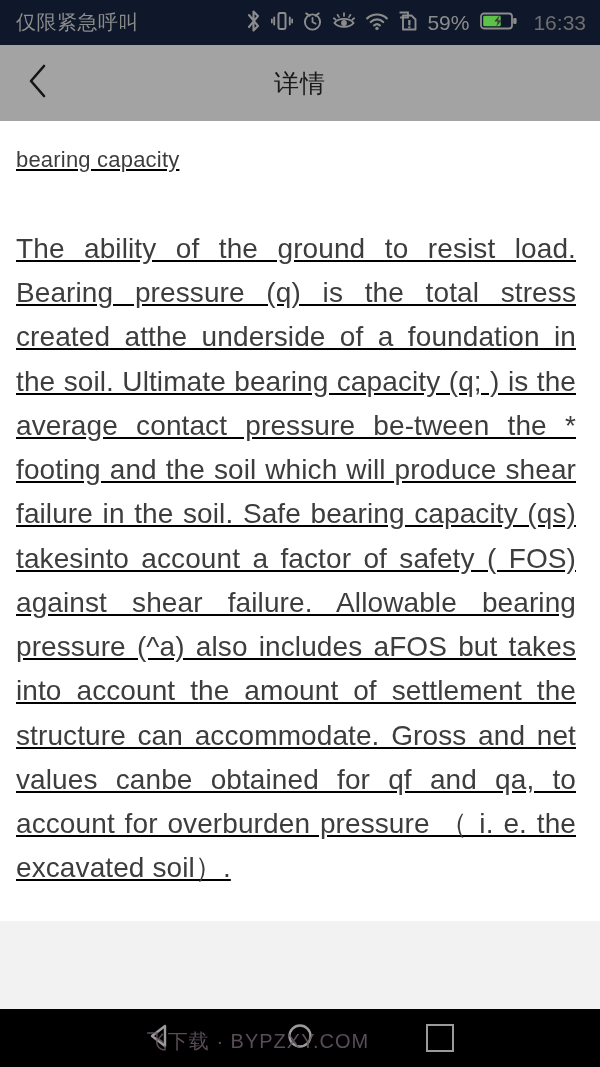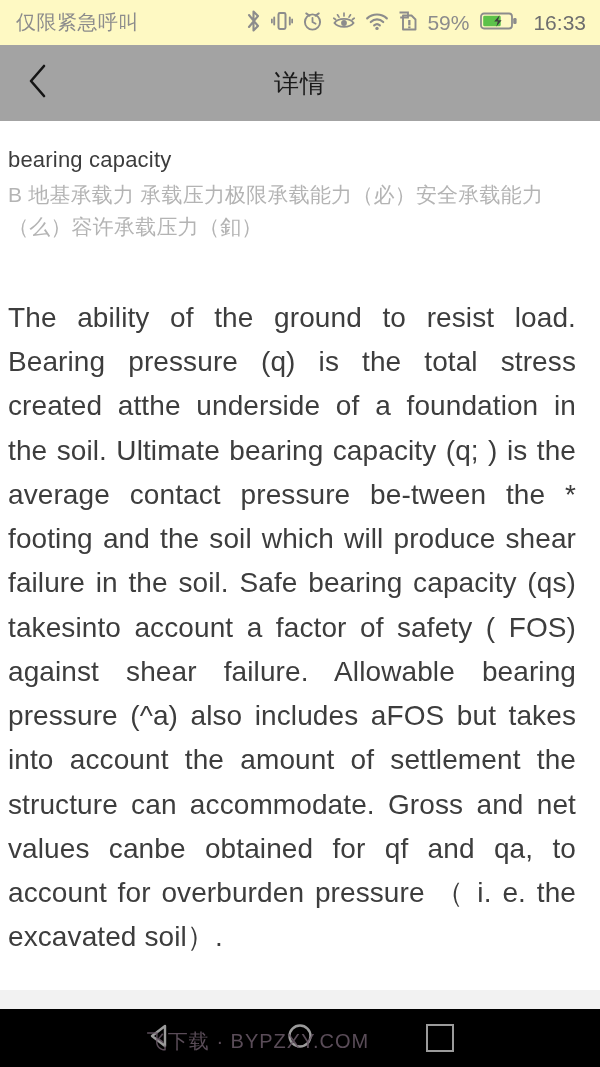--- a/index.html
+++ b/index.html
@@ -11,21 +11,21 @@
     height: 1067px;
     background: #f2f2f2;
     font-family: "Liberation Sans", "DejaVu Sans", sans-serif;
     overflow: hidden;
     position: relative;
   }
 
   
   .status-bar {
     height: 45px;
-    background: #fef9c3;
+    background: #0f172a;
     display: flex;
     align-items: center;
     padding: 0 14px 0 16px;
     box-sizing: border-box;
   }
   .carrier {
     font-size: 20px;
     color: #8c8c8c;
     letter-spacing: 0.5px;
     white-space: nowrap;
@@ -77,23 +77,24 @@
     width: 100%;
     text-align: center;
     font-size: 25px;
     color: #1a1a1a;
     letter-spacing: 1px;
   }
 
   
   .content-card {
     background: #ffffff;
-    padding: 26px 24px 30px 8px;
+    padding: 26px 24px 30px 16px;
     box-sizing: border-box;
     min-height: 10px;
+    text-decoration: underline;
   }
   .headword {
     font-size: 22px;
     color: #3c3c3c;
     letter-spacing: 0.2px;
     margin-bottom: 6px;
   }
   .translations {
     font-size: 21px;
     color: #b4b4b4;
@@ -235,21 +236,20 @@
       <svg width="24" height="36" viewBox="0 0 24 36">
         <path d="M18 3 L5 18 L18 33" fill="none" stroke="#151515" stroke-width="2.6" stroke-linecap="round" stroke-linejoin="round"></path>
       </svg>
     </span>
   </div>
   <div class="app-title">详情</div>
 </div>
 
 <div class="content-card">
   <div class="headword">bearing capacity</div>
-  <div class="translations">B 地基承载力 承载压力极限承载能力（必）安全承载能力（么）容许承载压力（釦）</div>
   <div class="body-en">The ability of the ground to resist load. Bearing pressure (q) is the total stress created atthe underside of a foundation in the soil. Ultimate bearing capacity (q; ) is the average contact pressure be-tween the * footing and the soil which will produce shear failure in the soil. Safe bearing capacity (qs) takesinto account a factor of safety ( FOS) against shear failure. Allowable bearing pressure (^a) also includes aFOS but takes into account the amount of settlement the structure can accommodate. Gross and net values canbe obtained for qf and qa, to account for overburden pressure （ i. e. the excavated soil）.</div>
 </div>
 
 <div class="nav-bar">
   <div class="nav-btn">
     <span>
       <svg width="26" height="26" viewBox="0 0 26 26">
         <path d="M18 3 L5 13 L18 23 Z" fill="none" stroke="#9b9b9b" stroke-width="2.4" stroke-linejoin="round"></path>
       </svg>
     </span>

